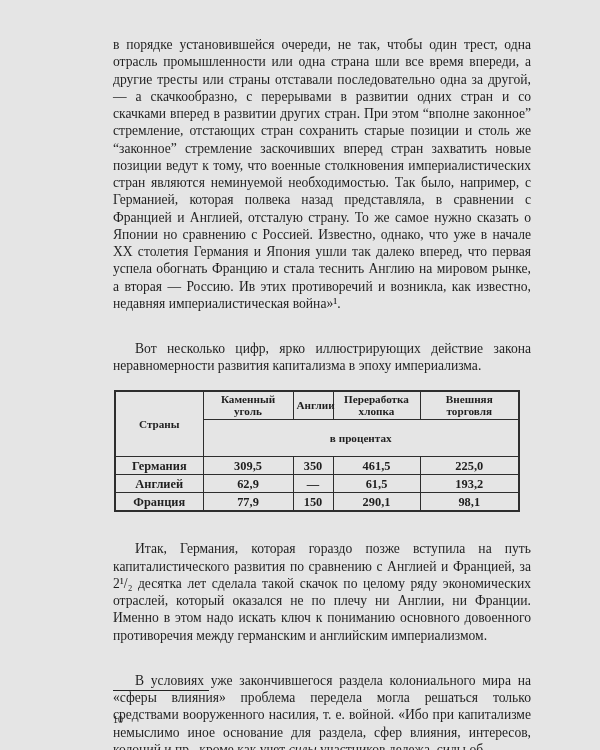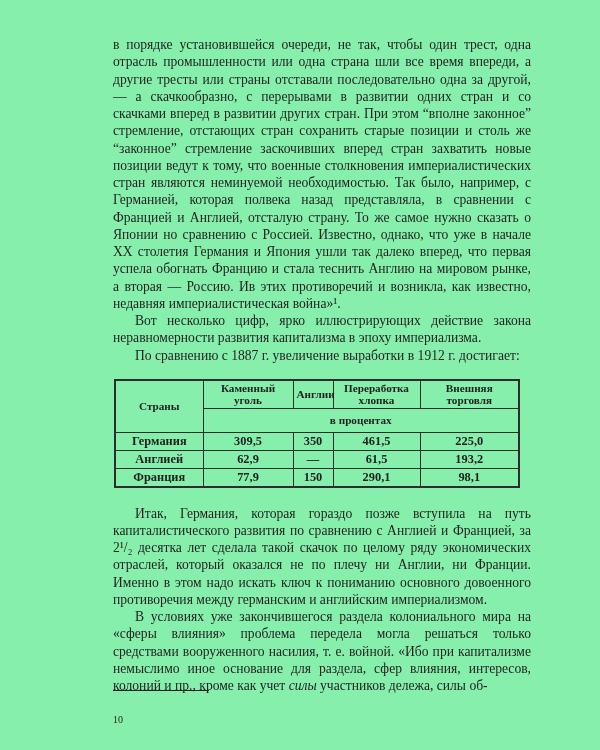--- a/index.html
+++ b/index.html
@@ -1,37 +1,37 @@
 <!DOCTYPE html>
 <html lang="ru"><head>
 <meta charset="utf-8">
 <style>
   html, body { margin: 0; padding: 0; }
   .page {
     position: relative;
     width: 600px;
     height: 750px;
-    background: #86efac;
+    background: #e5e5e5;
     font-family: "Liberation Serif", "DejaVu Serif", serif;
     color: #1f1f1f;
     overflow: hidden;
   }
   .text-block {
     position: absolute;
     left: 113px;
     top: 36px;
     width: 418px;
   }
   .para {
     font-size: 13.6px;
     line-height: 17.25px;
     text-align: justify;
     margin: 0;
   }
-  .para.indented { text-indent: 22px; }
+  .para.indented { text-indent: 22px; margin-top: 28px; }
   .italic { font-style: italic; }
 
   table.stat-table {
     border-collapse: collapse;
     table-layout: fixed;
     width: 404px;
     margin: 15px 0 17px 1px;
     border: 2px solid #2d2d2d;
   }
   .stat-table th, .stat-table td {
@@ -44,21 +44,21 @@
     font-size: 11.2px;
     line-height: 12.6px;
     font-weight: bold;
   }
   .stat-table td {
     font-size: 12.4px;
     line-height: 14px;
     height: 15px;
     font-weight: bold;
   }
-  .stat-table .subheader th { padding: 5px 3px; }
+  .stat-table .subheader th { padding: 12px 3px; }
 
   .footnote-block {
     position: absolute;
     left: 113px;
     top: 690px;
     width: 418px;
   }
   .fn-rule {
     width: 96px;
     height: 0;
@@ -79,21 +79,20 @@
   }
 </style>
 </head>
 <body>
 
 <div class="page">
   <div class="text-block">
 
     <p class="para">в порядке установившейся очереди, не так, чтобы один трест, одна отрасль промышленности или одна страна шли все время впереди, а другие тресты или страны отставали последовательно одна за другой, — а скачкообразно, с перерывами в развитии одних стран и со скачками вперед в развитии других стран. При этом “вполне законное” стремление, отстающих стран сохранить старые позиции и столь же “законное” стремление заскочивших вперед стран захватить новые позиции ведут к тому, что военные столкновения империалистических стран являются неминуемой необходимостью. Так было, например, с Германией, которая полвека назад представляла, в сравнении с Францией и Англией, отсталую страну. То же самое нужно сказать о Японии но сравнению с Россией. Известно, однако, что уже в начале XX столетия Германия и Япония ушли так далеко вперед, что первая успела обогнать Францию и стала теснить Англию на мировом рынке, а вторая — Россию. Ив этих противоречий и возникла, как известно, недавняя империалистическая война»¹.</p>
     <p class="para indented">Вот несколько цифр, ярко иллюстрирующих действие закона неравномерности развития капитализма в эпоху империализма.</p>
-    <p class="para indented">По сравнению с 1887 г. увеличение выработки в 1912 г. достигает:</p>
 
     <table class="stat-table">
       <colgroup>
         <col style="width:88px">
         <col style="width:90px">
         <col style="width:40px">
         <col style="width:87px">
         <col style="width:99px">
       </colgroup>
       <tbody>

